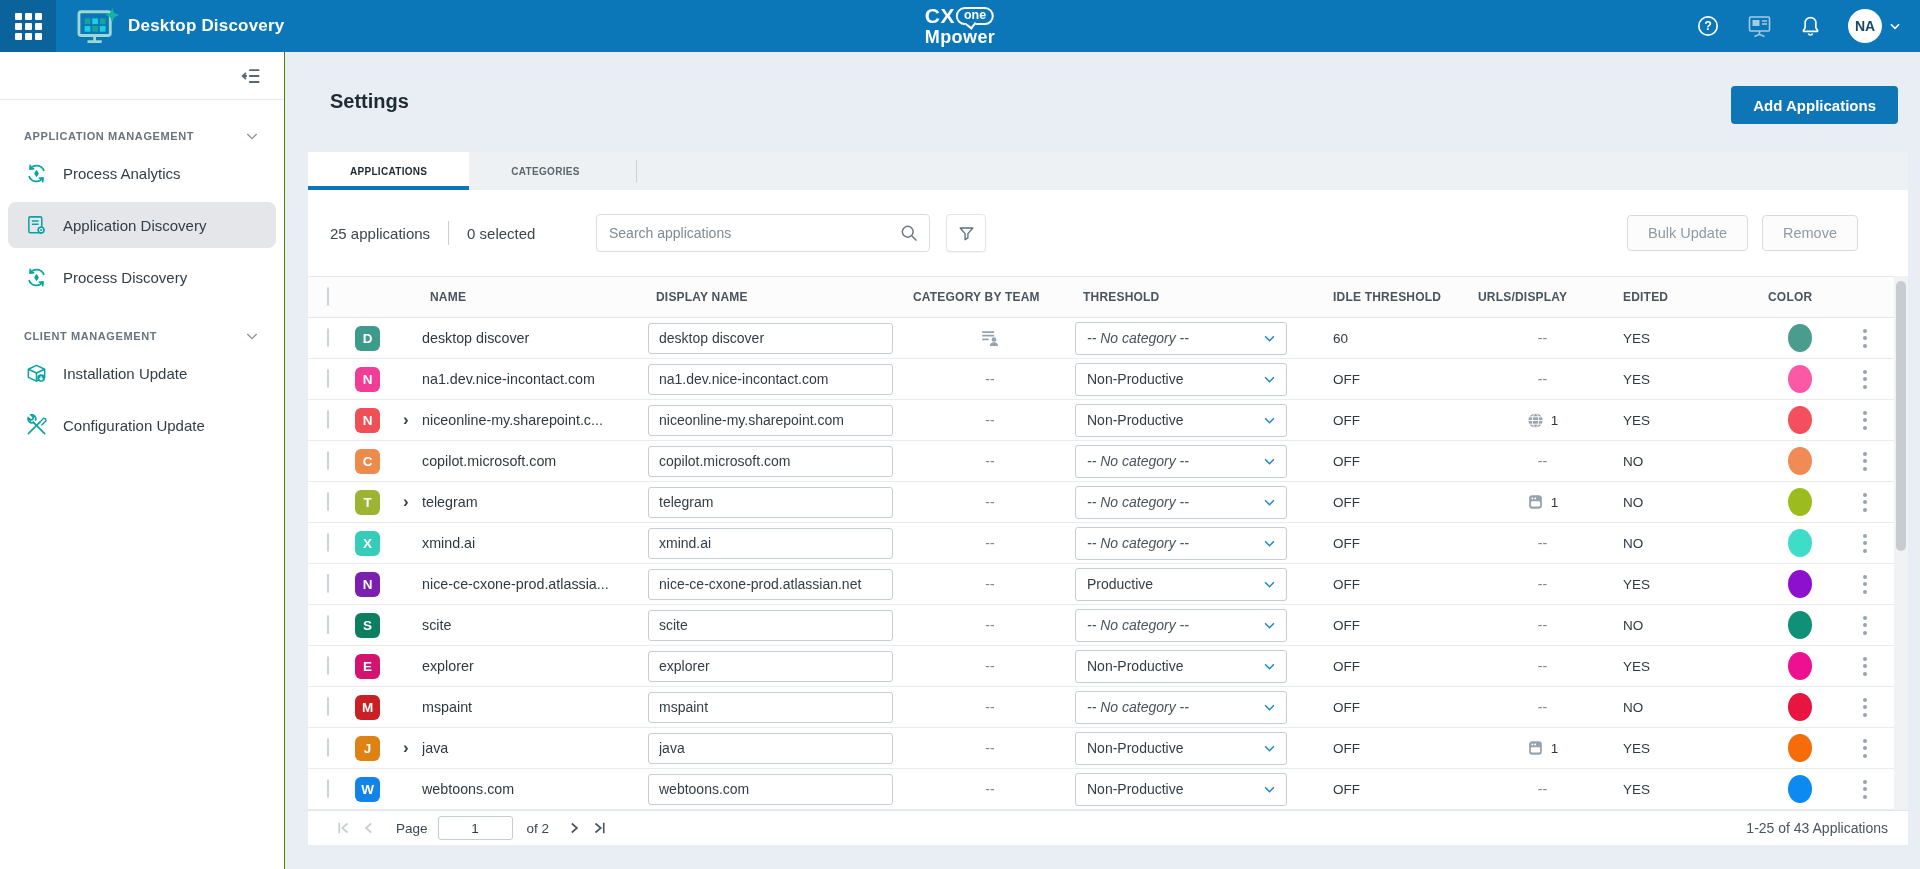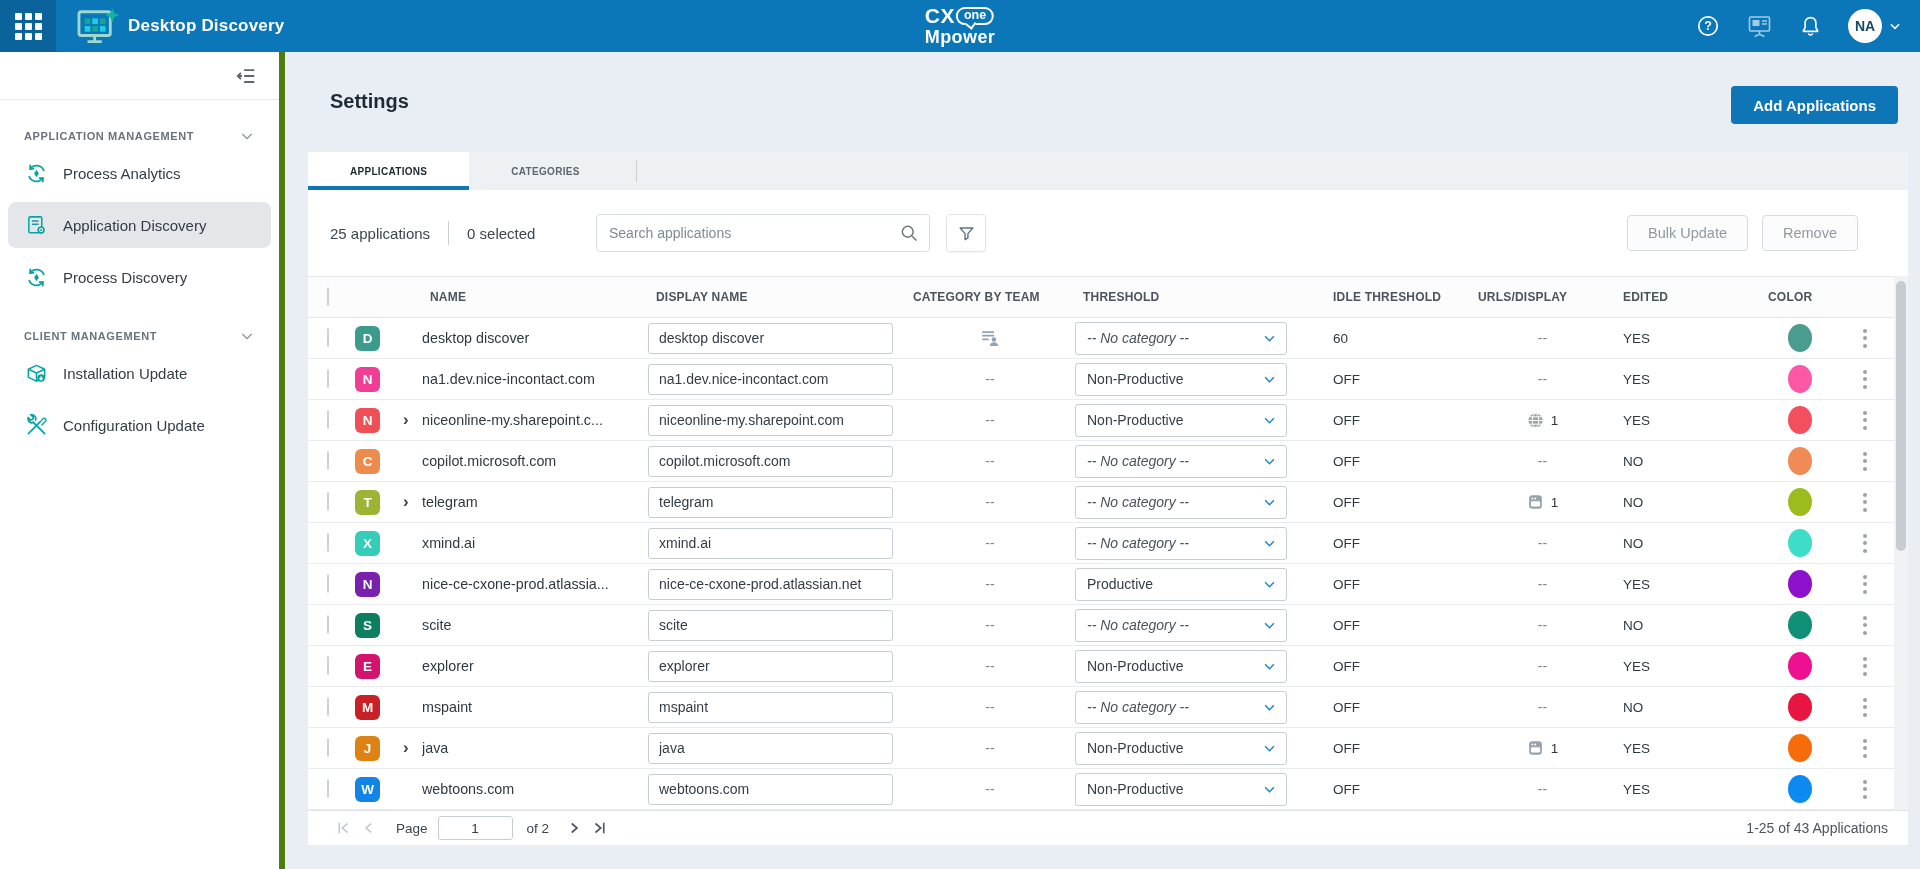--- a/index.html
+++ b/index.html
@@ -19,21 +19,21 @@
   .brand-cx { font-size:21px; font-weight:800; letter-spacing:.5px; }
   .brand-one { font-size:12.5px; font-weight:700; border:2px solid #fff; border-radius:11px; padding:0 6px; margin-left:1px; position:relative; }
   .brand-one::after { content:""; position:absolute; left:9px; bottom:-5px; width:6px; height:6px; background:#0b76b8; border-right:2px solid #fff; border-bottom:2px solid #fff; transform:rotate(38deg); }
   .brand-mpower { font-size:18px; font-weight:700; letter-spacing:.4px; margin-top:1px; }
   .topbar-right { position:absolute; right:18px; top:0; height:52px; display:flex; align-items:center; gap:26px; }
   .tb-iconbtn { display:flex; align-items:center; justify-content:center; cursor:pointer; }
   .avatar-wrap { display:flex; align-items:center; gap:6px; cursor:pointer; }
   .avatar { width:34px; height:34px; border-radius:50%; background:#fff; color:#184a66; font-weight:700; font-size:14px; display:flex; align-items:center; justify-content:center; }
 
   
-  .sidebar { position:absolute; top:52px; left:0; width:285px; height:817px; background:#fff; border-right:6px solid #4d7c0f; }
+  .sidebar { position:absolute; top:52px; left:0; width:285px; height:817px; background:#fff; border-right:1px solid #4d7c0f; }
   .collapse-row { height:48px; display:flex; align-items:center; justify-content:flex-end; padding-right:22px; border-bottom:1px solid #e7eaee; }
   .collapse-btn { cursor:pointer; display:flex; }
   .nav-section-header { display:flex; align-items:center; justify-content:space-between; padding:0 24px 0 24px; margin-top:28px; cursor:pointer; }
   .nav-section-header .lbl { font-size:11px; font-weight:700; color:#68737d; letter-spacing:.6px; }
   .nav-item { display:flex; align-items:center; gap:15px; height:46px; margin:6px 8px 0 8px; padding:0 16px; border-radius:8px; font-size:15px; color:#333d47; cursor:pointer; }
   .nav-item.active { background:#e4e6e9; }
   .nav-item .nicon { display:flex; width:24px; justify-content:center; }
 
   
   .main { position:absolute; top:52px; left:286px; width:1634px; height:582px; }

